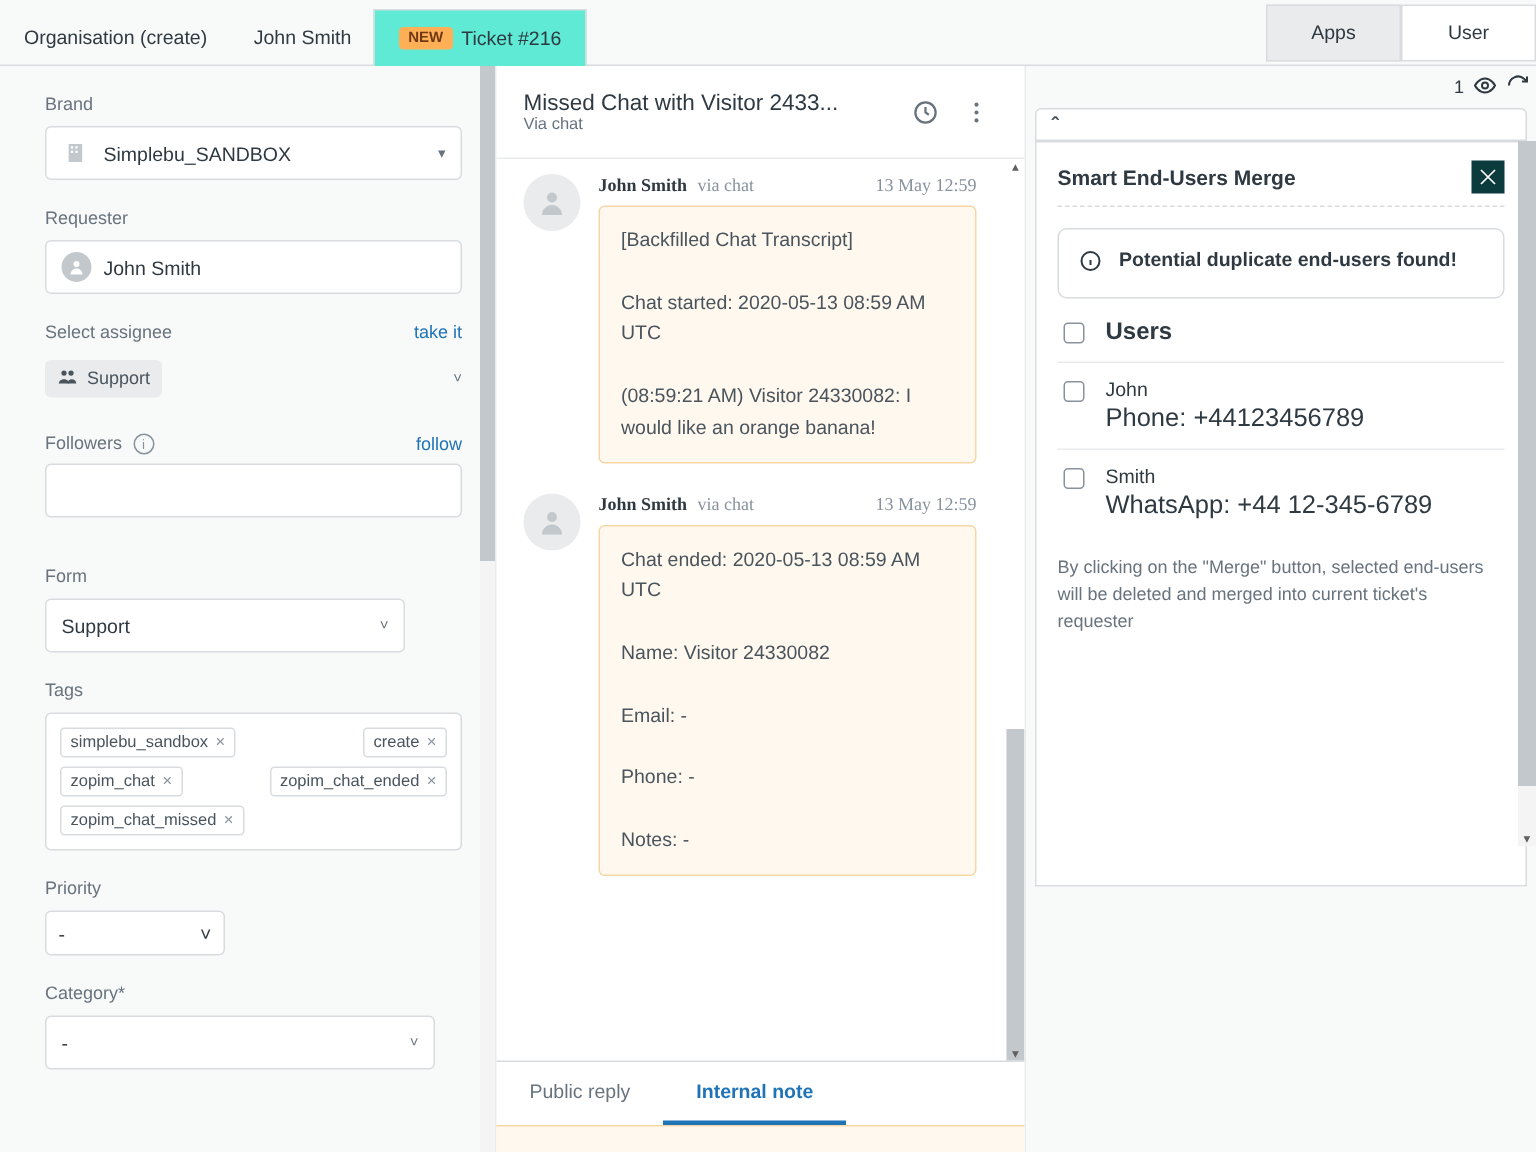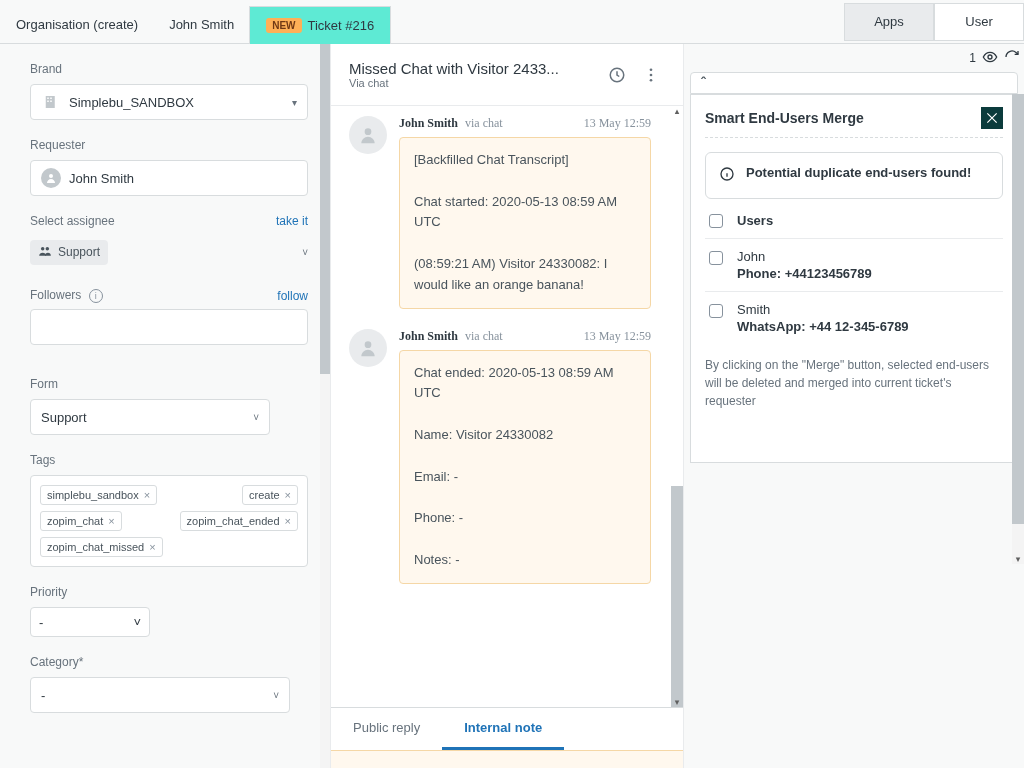--- a/index.html
+++ b/index.html
@@ -51,37 +51,37 @@
   .comp-tab { padding:12px 22px; font-size:13px; color:#68737d; cursor:pointer; border-bottom:3px solid transparent; }
   .comp-tab.active { color:#1f73b7; font-weight:600; border-bottom-color:#1f73b7; }
   .comp-area { height:18px; background:#fff8ee; border-top:1px solid #f5d7a6; }
   .c-scroll { position:absolute; right:0; top:0; width:12px; height:100%; background:#fff; }
   .c-scroll .thumb { position:absolute; top:380px; left:0; width:12px; height:240px; background:#c2c8cc; }
   .c-scroll .arrow { font-size:9px; color:#606060; text-align:center; }
   .right { width:340px; position:relative; background:#f8f9f9; }
   .r-top { height:28px; display:flex; align-items:center; justify-content:flex-end; padding:0 4px; font-size:12px; color:#2f3941; gap:6px; }
   .r-collapse { height:22px; border:1px solid #d8dcde; border-radius:4px 4px 0 0; background:#fff; display:flex; align-items:center; padding:0 10px; cursor:pointer; margin:0 6px; }
   .r-collapse span { font-size:14px; color:#49545c; font-weight:bold; }
-  .app-card { border:1px solid #d8dcde; background:#fff; margin:0 6px; padding:12px 14px; position:relative; height:369px; }
+  .app-card { border:1px solid #d8dcde; background:#fff; margin:0 6px; padding:12px 14px; position:relative; height:497px; }
   .app-title-row { display:flex; justify-content:space-between; align-items:center; padding-bottom:8px; border-bottom:1px dashed #d8dcde; }
   .app-title { font-size:14px; font-weight:600; }
   .app-logo { width:22px; height:22px; background:#0b3b3c; display:flex; align-items:center; justify-content:center; }
   .app-logo svg { width:14px; height:14px; fill:#fff; }
   .alert-box { border:1px solid #d8dcde; border-radius:6px; padding:12px; margin-top:14px; display:flex; gap:10px; }
   .alert-box .ic { width:18px; height:18px; display:flex; align-items:center; justify-content:center; flex-shrink:0; }
   .alert-box .ic svg { width:16px; height:16px; stroke:#2f3941; fill:none; stroke-width:2; }
   .alert-t { font-weight:600; font-size:13px; margin-bottom:6px; }
   .alert-d { font-size:13px; color:#68737d; line-height:1.5; }
   .user-head { display:flex; align-items:center; gap:14px; padding:14px 4px 10px; border-bottom:1px solid #e9ebed; }
   .user-head .cb { width:14px; height:14px; border:1px solid #87929d; border-radius:3px; }
-  .user-head .lbl { font-weight:600; font-size:13px; }
+  .user-head .lbl { font-weight:600; font-size:16px; }
   .user-row { display:flex; gap:14px; padding:10px 4px; align-items:flex-start; }
   .user-row .cb { width:14px; height:14px; border:1px solid #87929d; border-radius:3px; margin-top:2px; cursor:pointer; flex-shrink:0; }
   .user-row .nm { font-size:13px; color:#2f3941; }
-  .user-row .ph { font-size:13px; color:#2f3941; margin-top:2px;font-weight:bold; }
+  .user-row .ph { font-size:17px; color:#2f3941; margin-top:2px; }
   .disclaimer { font-size:12px; color:#68737d; line-height:1.5; margin-top:12px; }
   .r-scroll { position:absolute; right:0; top:50px; width:12px; height:470px; background:#f4f4f4; }
   .r-scroll .thumb { position:absolute; top:0; left:0; width:12px; height:430px; background:#c2c8cc; }
   .r-scroll .arrow { font-size:9px; color:#606060; text-align:center; }
   .building-ic { width:20px; height:20px; margin-right:8px; display:flex; align-items:center; justify-content:center; }
   .info-ic { width:14px; height:14px; border:1px solid #87929d; border-radius:50%; display:inline-flex; align-items:center; justify-content:center; font-size:9px; color:#87929d; margin-left:4px; }
   .eye { width:16px; height:16px; }
   .sep { border-top:1px solid #e9ebed; }
 </style>
 </head>

